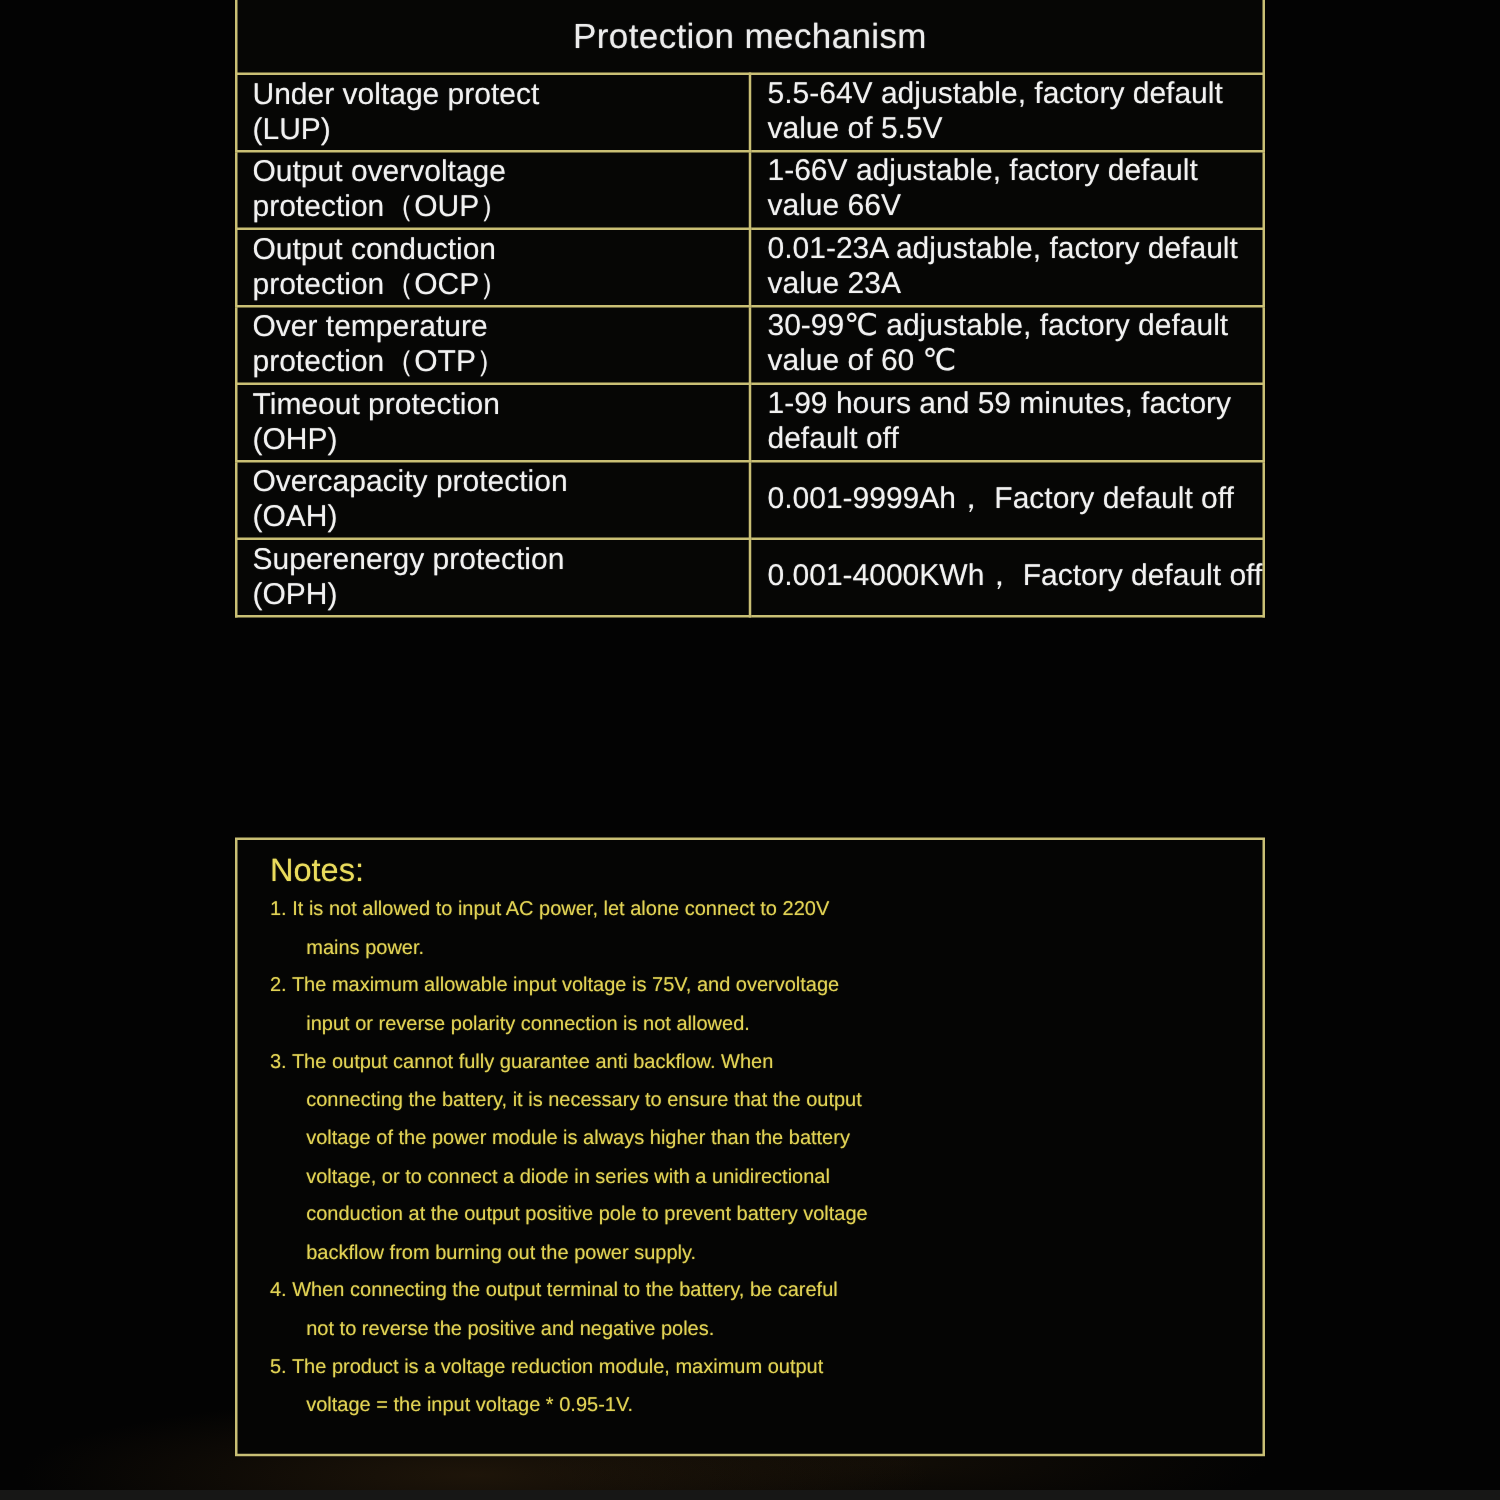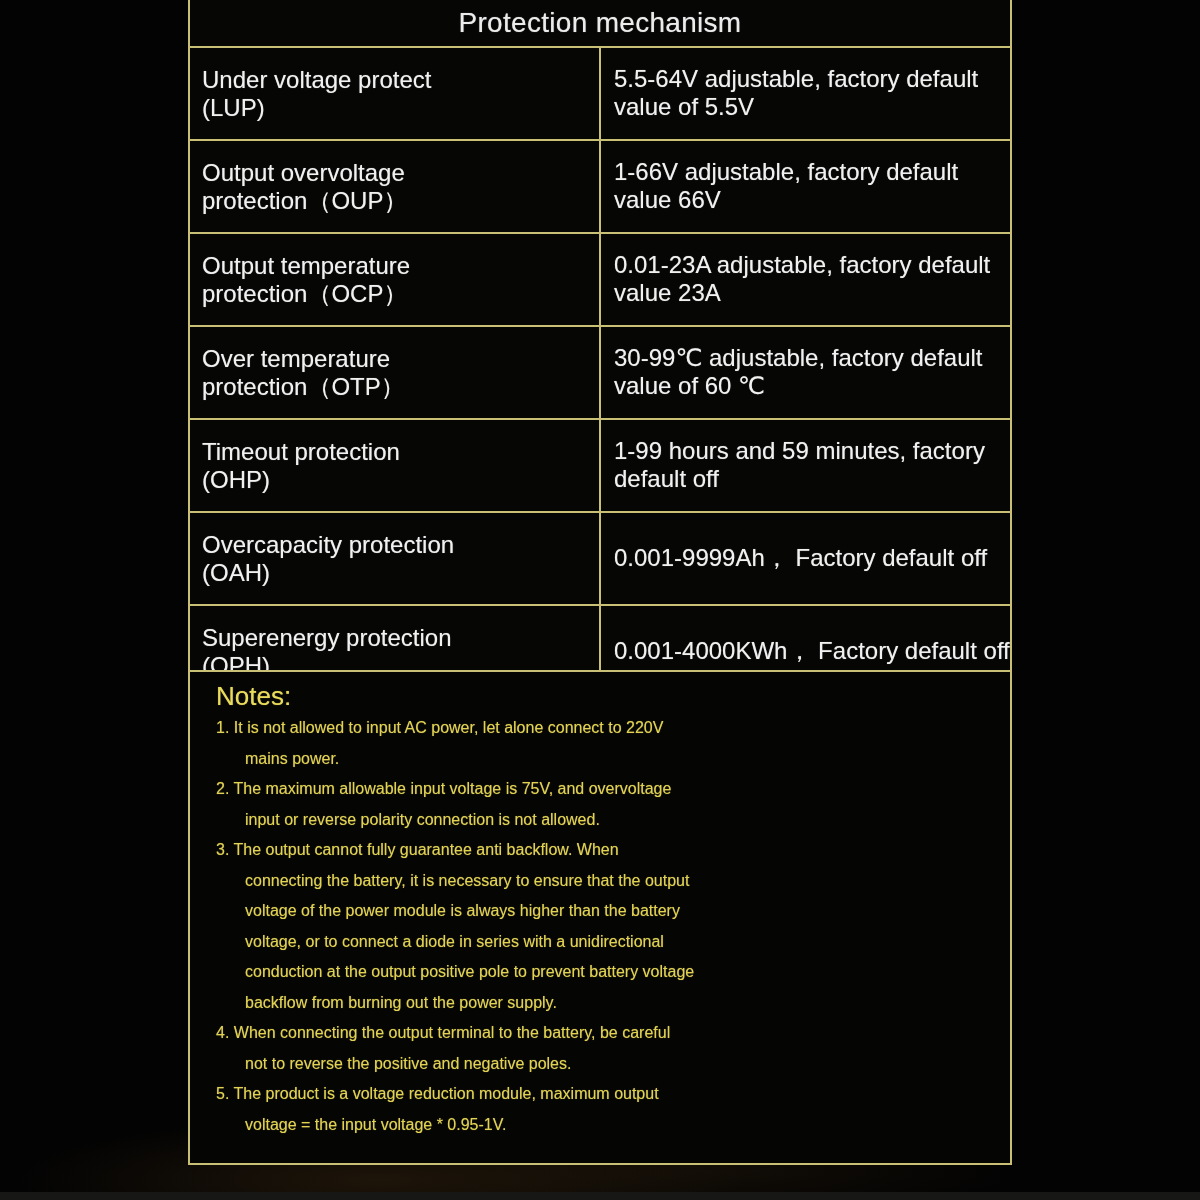--- a/index.html
+++ b/index.html
@@ -27,31 +27,31 @@
     border-collapse: collapse;
     table-layout: fixed;
   }
   table.spec-table th,
   table.spec-table td {
     border: 2px solid #c9bf75;
     background: #060605;
     box-sizing: border-box;
   }
   th.table-title {
-    height: 48px;
+    height: 60px;
     text-align: center;
     vertical-align: middle;
     color: #ececec;
     font-size: 28px;
     font-weight: 400;
     letter-spacing: 0.3px;
     text-shadow: 0 0 1px rgba(255,255,255,0.55);
   }
   td.cell {
-    height: 93px;
+    height: 62px;
     vertical-align: middle;
     color: #f1f1f1;
     font-size: 24px;
     font-weight: 400;
     line-height: 28px;
     white-space: pre;
     text-shadow: 0 0 1px rgba(255,255,255,0.45);
   }
   td.cell.name  { width: 314px; padding: 0 6px 0 12px; }
   td.cell.value { width: 510px; padding: 0 6px 2px 13px; }
@@ -111,21 +111,21 @@
           <td class="cell value">5.5-64V adjustable, factory default
 value of 5.5V</td>
         </tr>
         <tr>
           <td class="cell name">Output overvoltage
 protection（OUP）</td>
           <td class="cell value">1-66V adjustable, factory default
 value 66V</td>
         </tr>
         <tr>
-          <td class="cell name">Output temperature
+          <td class="cell name">Output conduction
 protection（OCP）</td>
           <td class="cell value">0.01-23A adjustable, factory default
 value 23A</td>
         </tr>
         <tr>
           <td class="cell name">Over temperature
 protection（OTP）</td>
           <td class="cell value">30-99℃ adjustable, factory default
 value of 60 ℃</td>
         </tr>

